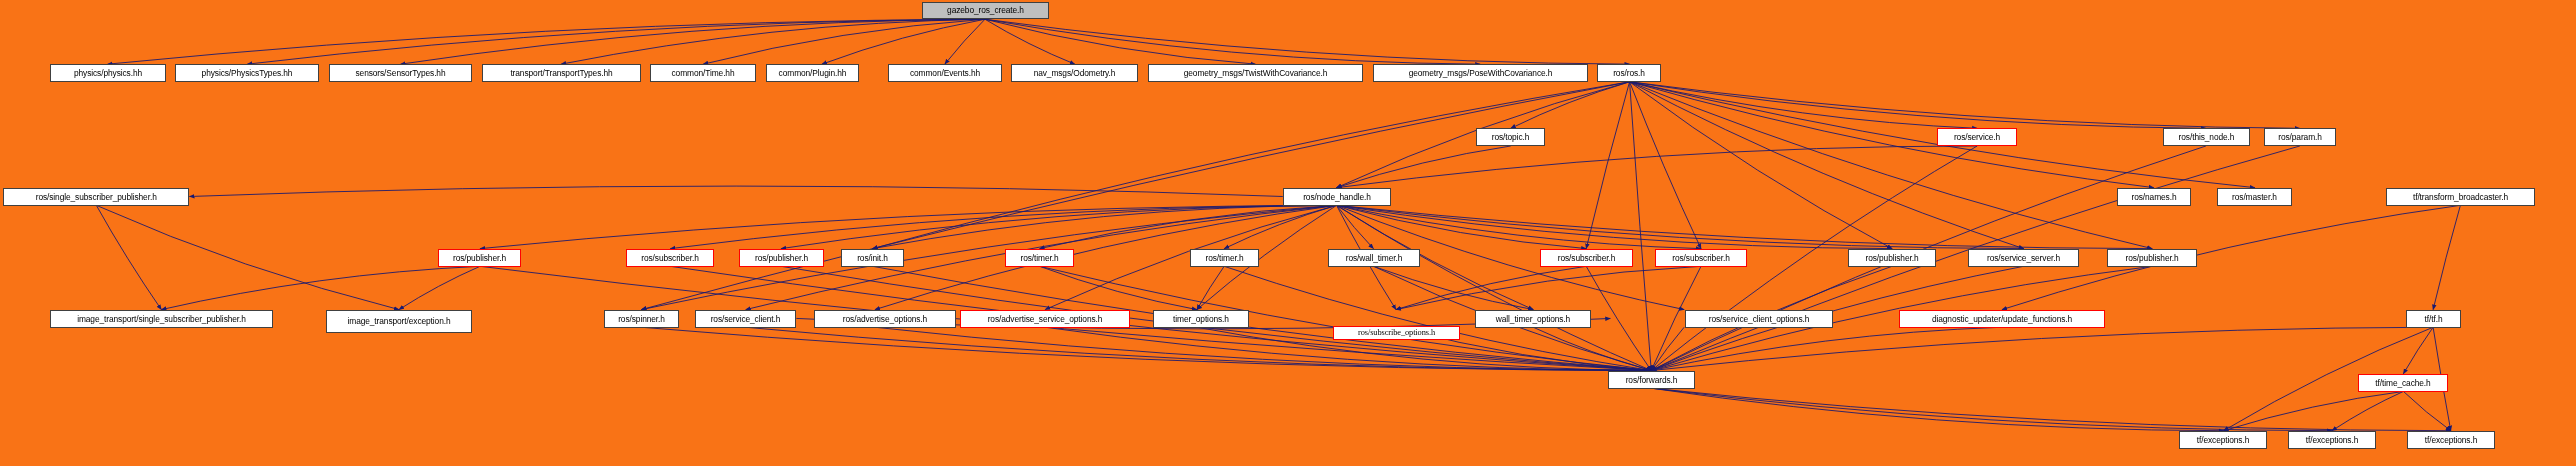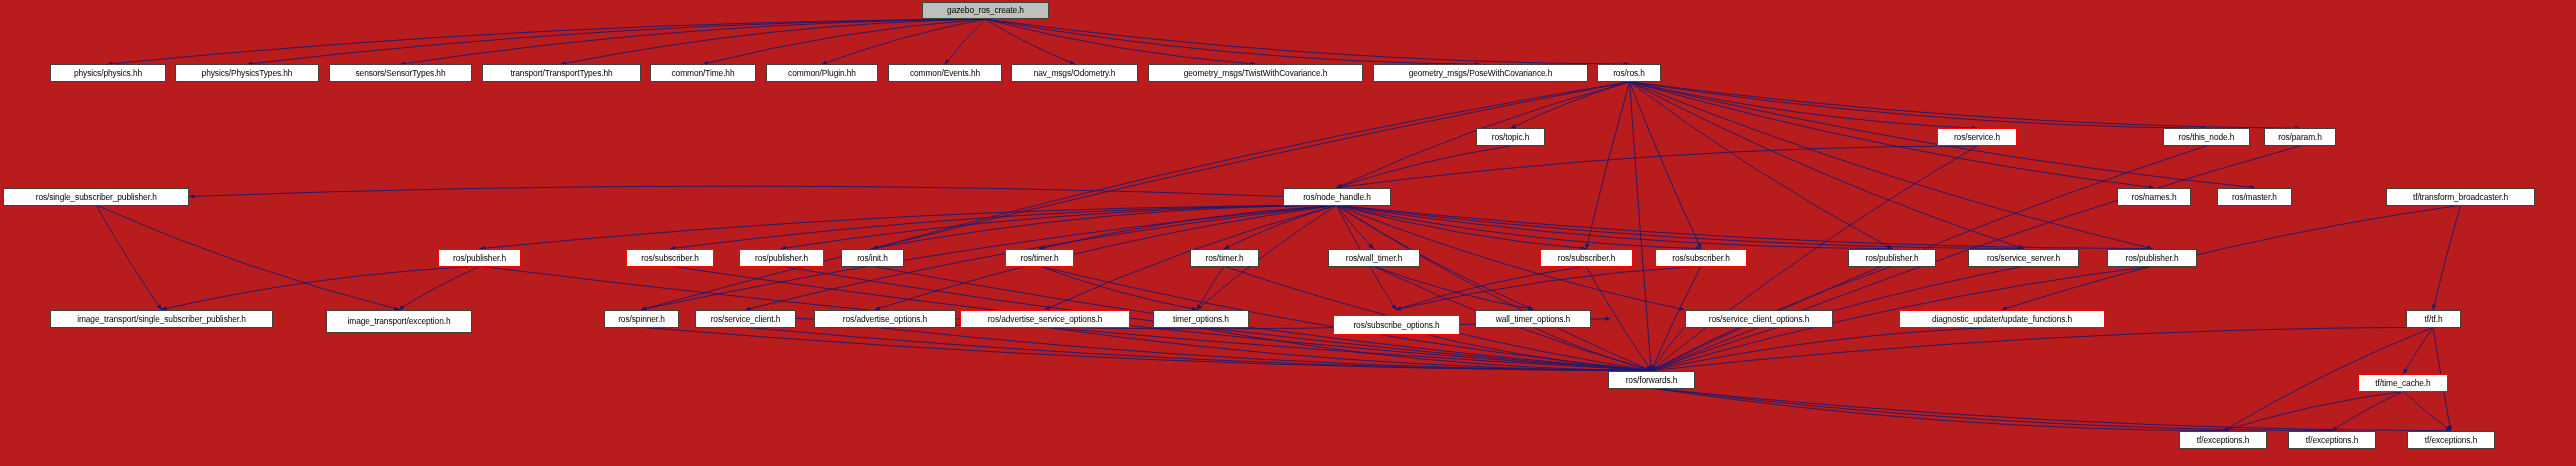--- a/index.html
+++ b/index.html
@@ -4,21 +4,21 @@
 <style>
   html, body {
     margin: 0;
     padding: 0;
     background: #ffffff;
   }
   #graph-root {
     position: relative;
     width: 2576px;
     height: 466px;
-    background: #b91c1c;
+    background: #f97316;
     font-family: "Liberation Sans", sans-serif;
     overflow: hidden;
   }
   svg.edges {
     position: absolute;
     left: 0;
     top: 0;
     width: 2576px;
     height: 466px;
     pointer-events: none;
@@ -169,21 +169,21 @@
       </div>
       <div class="node" style="left: 329px; top: 64px; width: 143px; height: 17.7px;">
         <span class="node-label">sensors/SensorTypes.hh</span>
       </div>
       <div class="node" style="left: 482px; top: 64px; width: 159px; height: 17.7px;">
         <span class="node-label">transport/TransportTypes.hh</span>
       </div>
       <div class="node" style="left: 650px; top: 64px; width: 106px; height: 17.7px;">
         <span class="node-label">common/Time.hh</span>
       </div>
-      <div class="node" style="left: 766px; top: 64px; width: 112px; height: 17.7px;">
+      <div class="node" style="left: 766px; top: 64px; width: 93px; height: 17.7px;">
         <span class="node-label">common/Plugin.hh</span>
       </div>
       <div class="node" style="left: 888px; top: 64px; width: 114px; height: 17.7px;">
         <span class="node-label">common/Events.hh</span>
       </div>
       <div class="node" style="left: 1011px; top: 64px; width: 127px; height: 17.7px;">
         <span class="node-label">nav_msgs/Odometry.h</span>
       </div>
       <div class="node" style="left: 1148px; top: 64px; width: 215px; height: 17.7px;">
         <span class="node-label">geometry_msgs/TwistWithCovariance.h</span>
@@ -271,21 +271,21 @@
       </div>
       <div class="node" style="left: 814px; top: 310px; width: 142px; height: 17.7px;">
         <span class="node-label">ros/advertise_options.h</span>
       </div>
       <div class="node red" style="left: 960px; top: 310px; width: 170px; height: 17.7px;">
         <span class="node-label">ros/advertise_service_options.h</span>
       </div>
       <div class="node" style="left: 1153px; top: 310px; width: 96px; height: 17.7px;">
         <span class="node-label">timer_options.h</span>
       </div>
-      <div class="node red" style="left: 1333px; top: 315px; width: 127px; height: 20px;">
+      <div class="node red" style="left: 1333px; top: 326px; width: 127px; height: 14px; font-family: Liberation Serif, serif;">
         <span class="node-label">ros/subscribe_options.h</span>
       </div>
       <div class="node" style="left: 1475px; top: 310px; width: 116px; height: 17.7px;">
         <span class="node-label">wall_timer_options.h</span>
       </div>
       <div class="node" style="left: 1685px; top: 310px; width: 148px; height: 17.7px;">
         <span class="node-label">ros/service_client_options.h</span>
       </div>
       <div class="node red" style="left: 1899px; top: 310px; width: 206px; height: 17.7px;">
         <span class="node-label">diagnostic_updater/update_functions.h</span>

